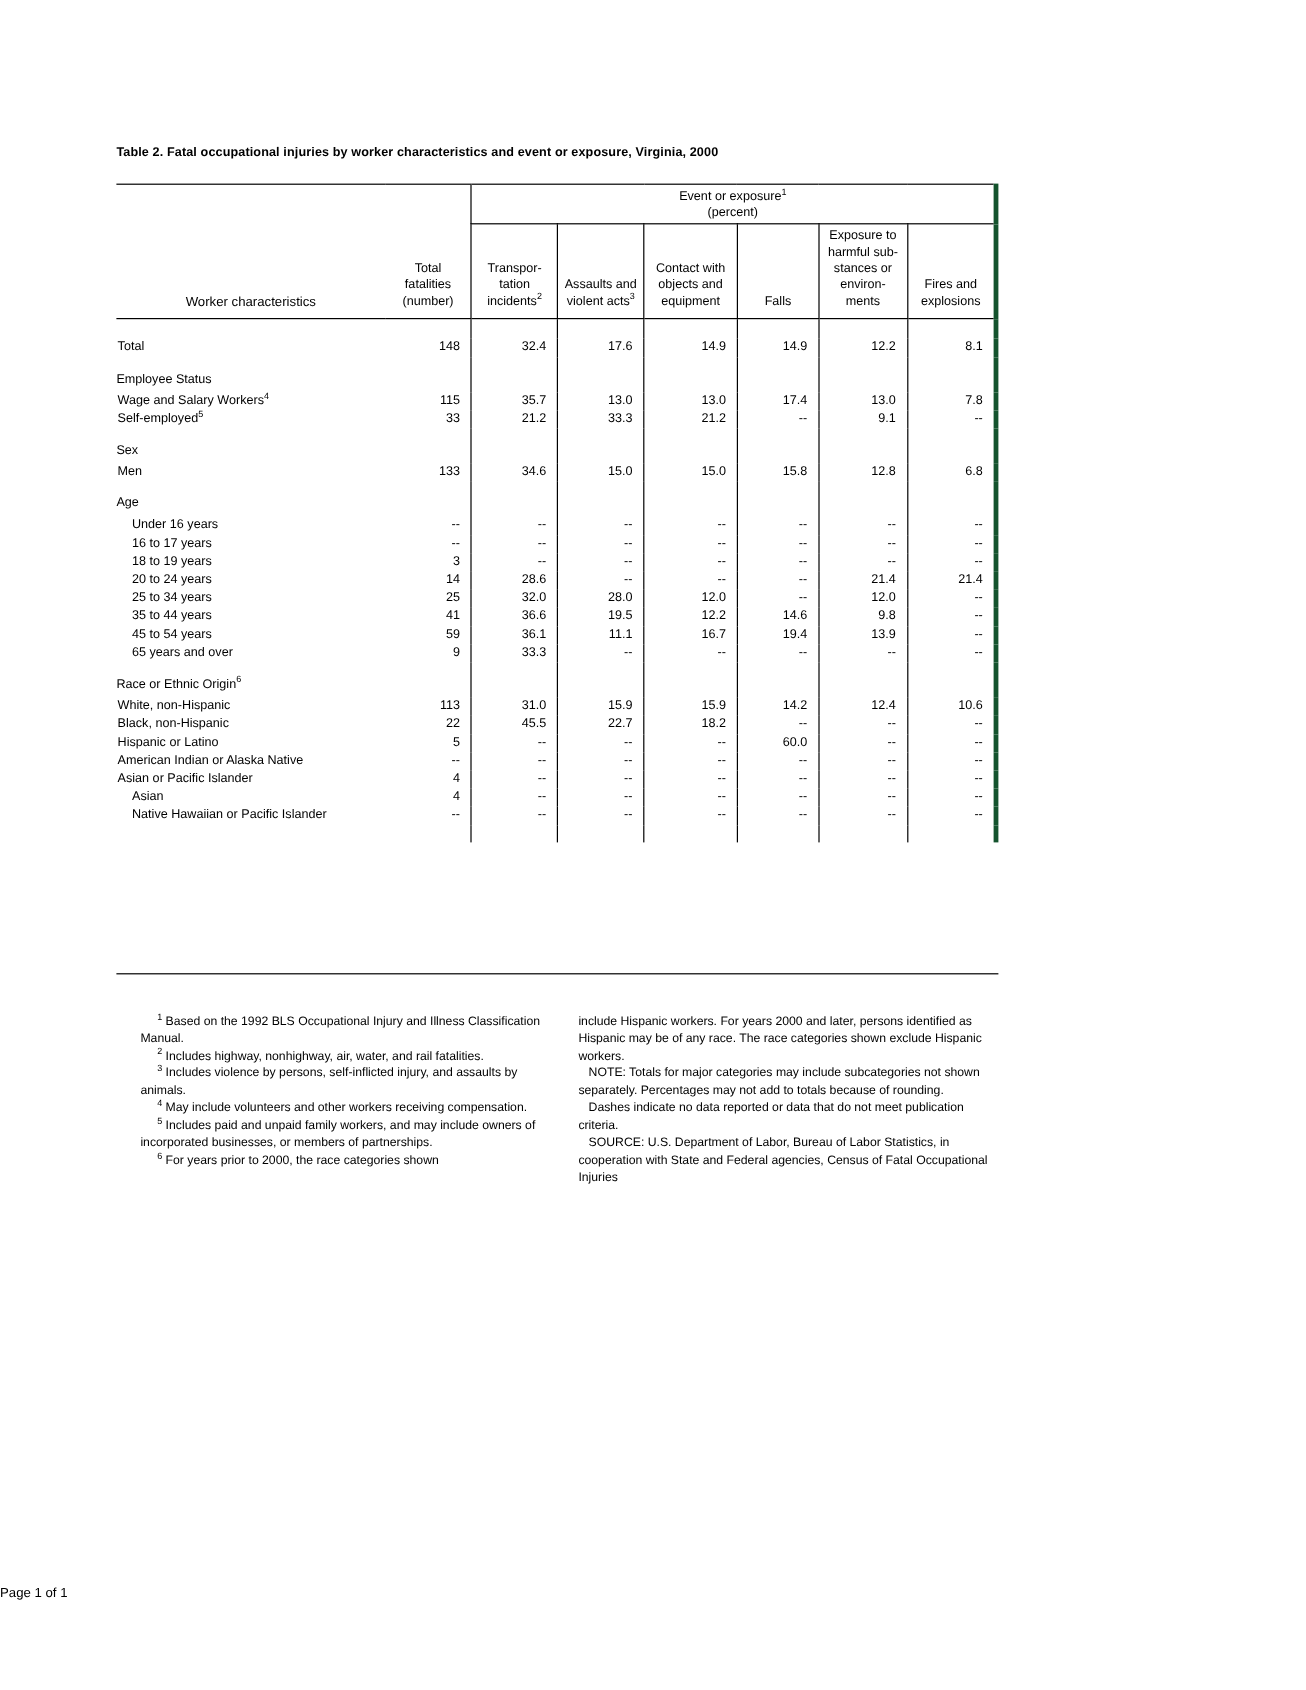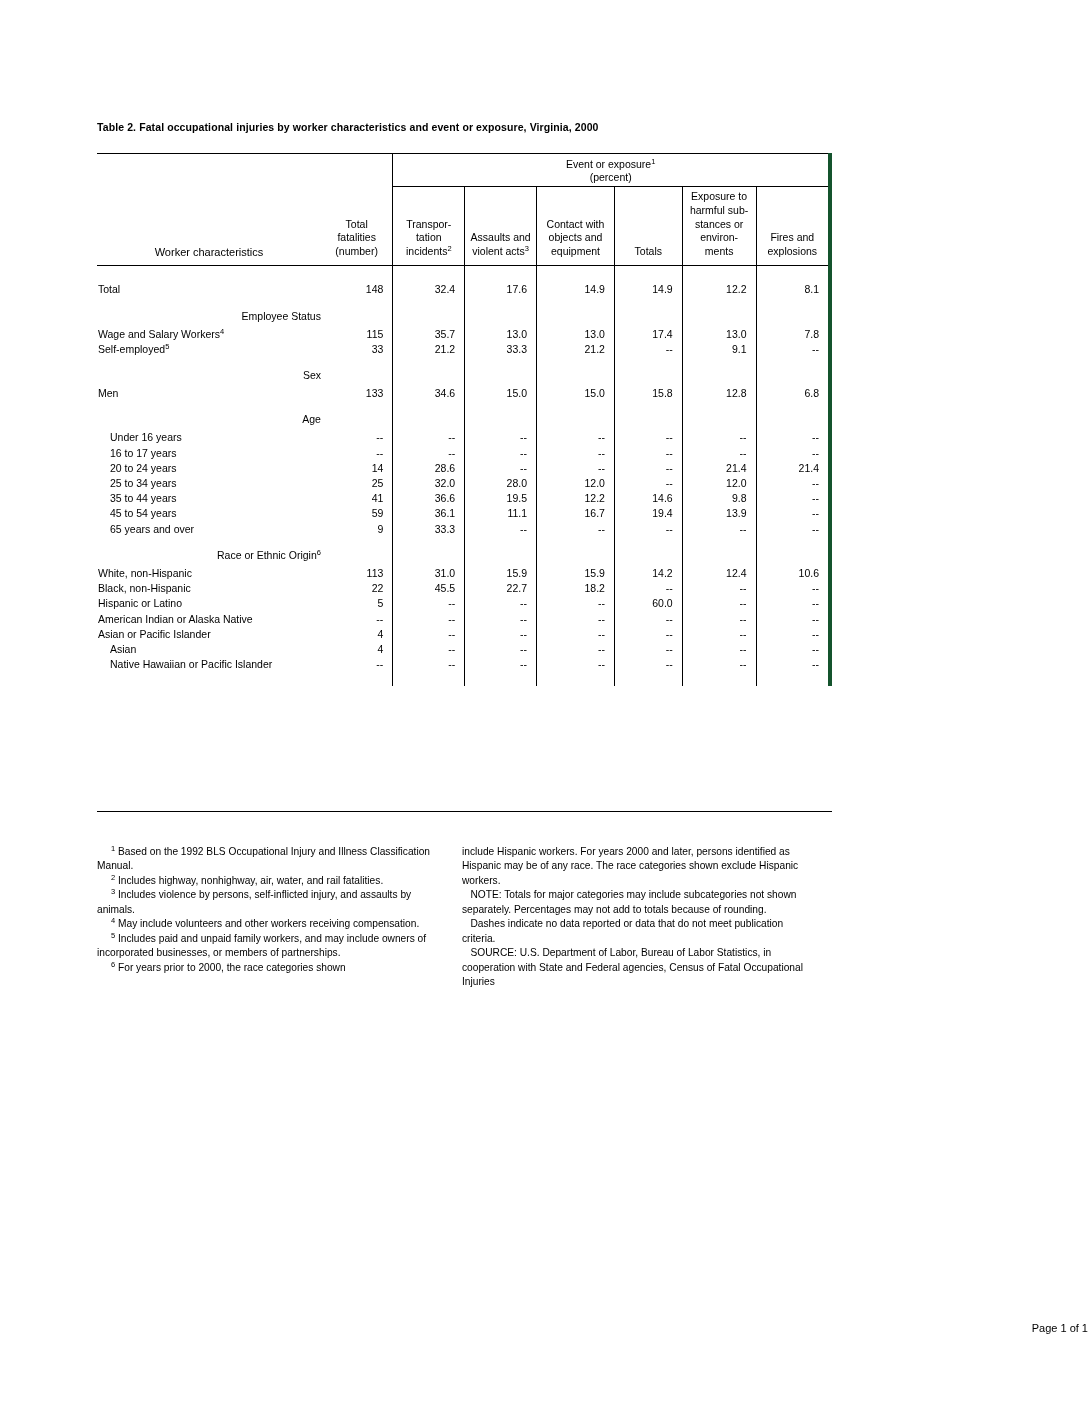--- a/index.html
+++ b/index.html
@@ -72,51 +72,52 @@
     line-height: 1.45;
   }
   td.lbl {
     text-align: left;
     font-size: 10.5px;
     line-height: 1.45;
     padding-left: 1px !important;
   }
   td.lbl.indent1 { padding-left: 13px !important; }
   td.grp {
-    text-align: right;
+    text-align: left;
     font-weight: bold;
     font-size: 10.5px;
     padding-top: 12px !important;
     padding-bottom: 5px !important;
   }
   tr.spacer td { height: 12px; }
   sup { font-size: 7.5px; vertical-align: super; line-height: 0; }
 
   .footnotes {
     position: absolute;
     left: 97px;
     top: 845px;
     width: 740px;
     font-size: 10.2px;
     line-height: 1.42;
   }
   .fcol {
     width: 345px;
     display: inline-block;
     vertical-align: top;
+    margin-left: 20px;
   }
   .fcol.right { margin-left: 20px; }
   .fn { margin: 0 0 0 0; text-indent: 0; }
   .fn .ind { display: inline-block; width: 14px; }
   .pagefoot {
     position: absolute;
     left: 0;
     top: 1322px;
     width: 1088px;
-    text-align: right;
+    text-align: left;
     font-size: 11px;
   }
   .tbl-bottom {
     position: absolute;
     left: 97px;
     top: 811px;
     width: 735px;
     border-top: 1.4px solid #000;
     height: 0;
   }
@@ -162,21 +163,21 @@
         </td>
         <td class="colhdr hdr-bot-border vline-l">
           <span>Assaults and</span><br>
           <span>violent acts</span><sup>3</sup>
         </td>
         <td class="colhdr hdr-bot-border vline-l">
           <span>Contact with</span><br>
           <span>objects and</span><br>
           <span>equipment</span>
         </td>
-        <td class="colhdr hdr-bot-border vline-l">Totals</td>
+        <td class="colhdr hdr-bot-border vline-l">Falls</td>
         <td class="colhdr hdr-bot-border vline-l">
           <span>Exposure to</span><br>
           <span>harmful sub-</span><br>
           <span>stances or</span><br>
           <span>environ-</span><br>
           <span>ments</span>
         </td>
         <td class="colhdr hdr-bot-border vline-l vline-r">
           <span>Fires and</span><br>
           <span>explosions</span>
@@ -278,20 +279,30 @@
           <td class="lbl indent1">16 to 17 years</td>
           <td class="num ">--</td>
           <td class="num vline-l">--</td>
           <td class="num vline-l">--</td>
           <td class="num vline-l">--</td>
           <td class="num vline-l">--</td>
           <td class="num vline-l">--</td>
           <td class="num vline-l vline-r">--</td>
         </tr>
         <tr>
+          <td class="lbl indent1">18 to 19 years</td>
+          <td class="num ">3</td>
+          <td class="num vline-l">--</td>
+          <td class="num vline-l">--</td>
+          <td class="num vline-l">--</td>
+          <td class="num vline-l">--</td>
+          <td class="num vline-l">--</td>
+          <td class="num vline-l vline-r">--</td>
+        </tr>
+        <tr>
           <td class="lbl indent1">20 to 24 years</td>
           <td class="num ">14</td>
           <td class="num vline-l">28.6</td>
           <td class="num vline-l">--</td>
           <td class="num vline-l">--</td>
           <td class="num vline-l">--</td>
           <td class="num vline-l">21.4</td>
           <td class="num vline-l vline-r">21.4</td>
         </tr>
         <tr>

